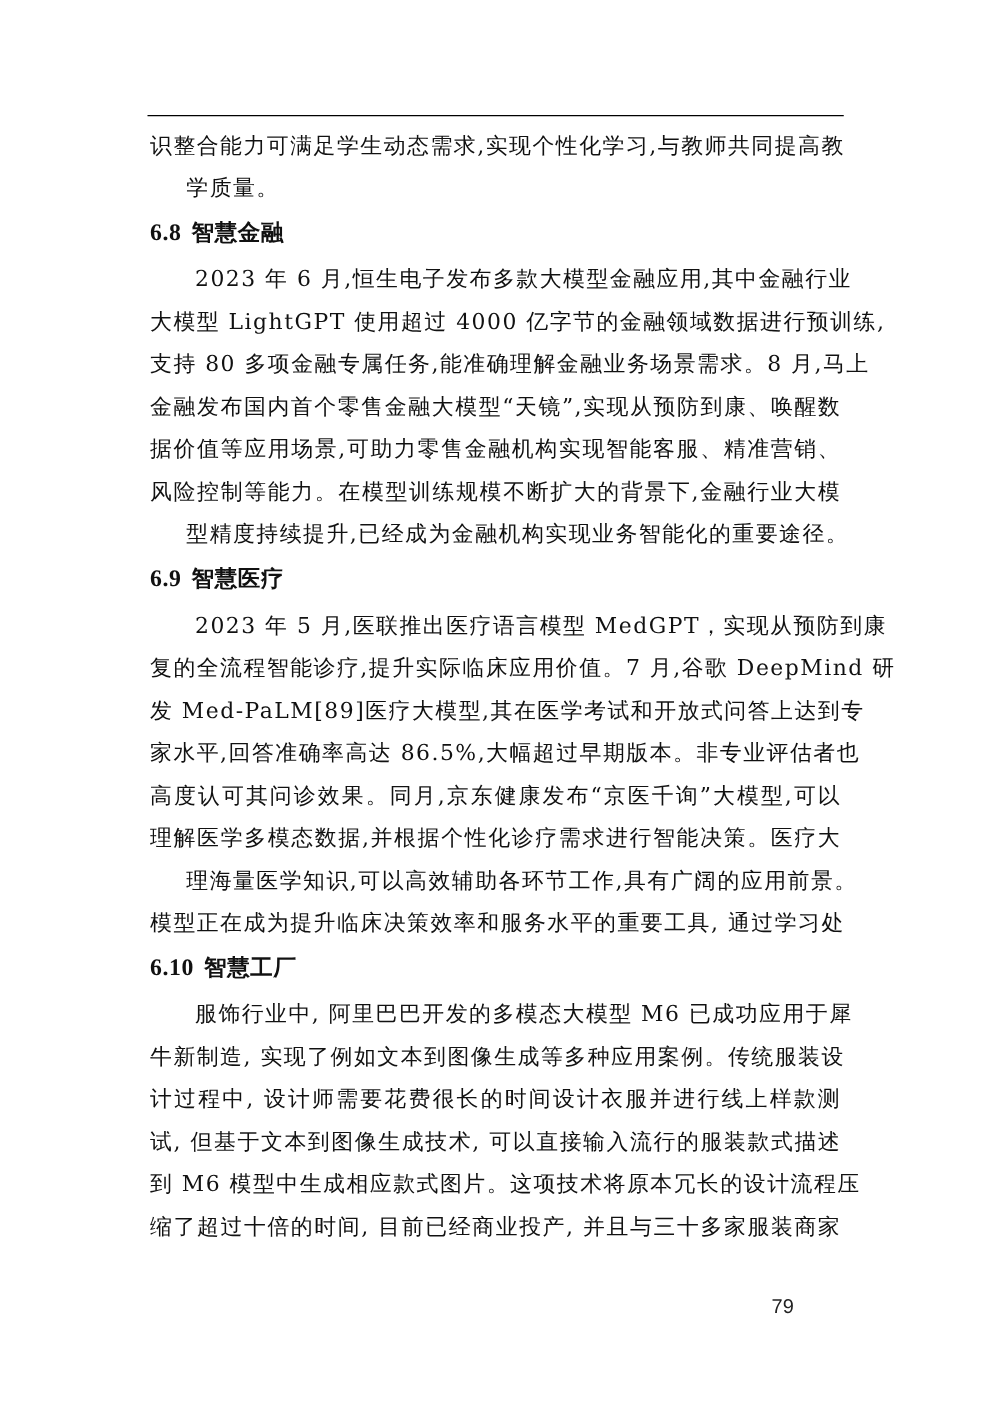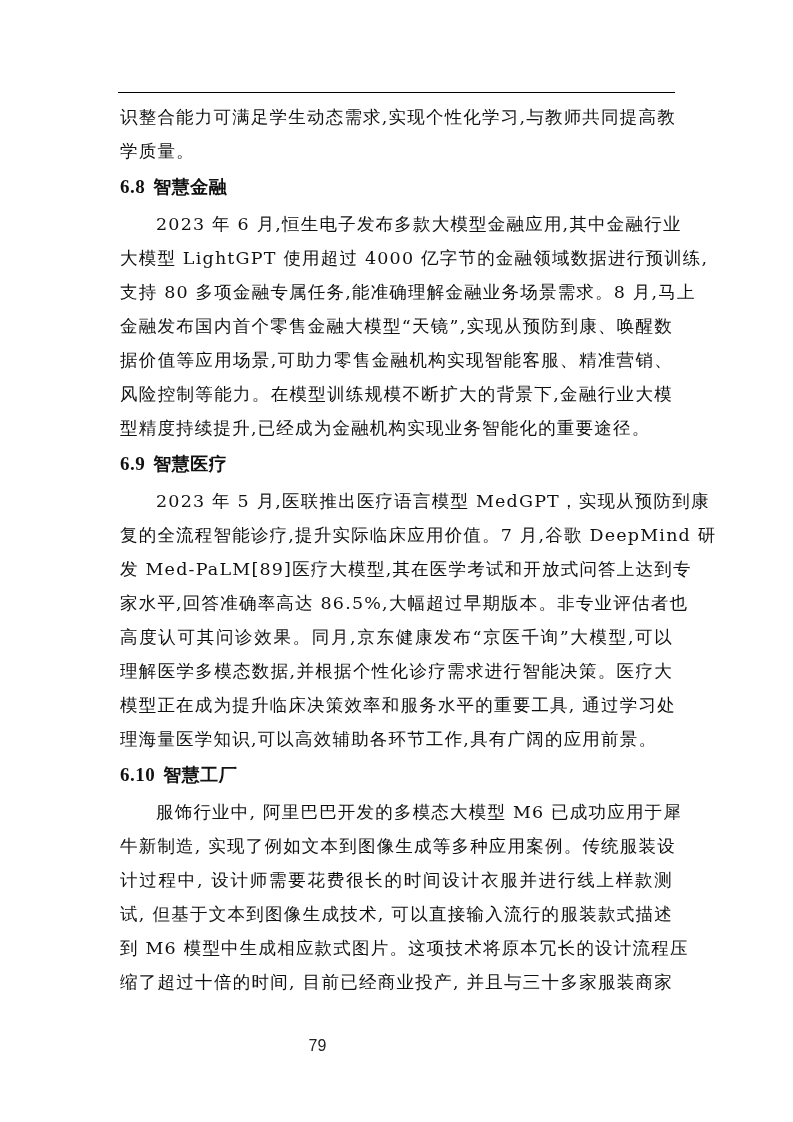--- a/index.html
+++ b/index.html
@@ -3,26 +3,26 @@
   <meta charset="utf-8">
   <style>
     html, body { margin: 0; padding: 0; background: #ffffff; }
     body { width: 793px; height: 1122px; position: relative; overflow: hidden;
            font-family: "DejaVu Serif", "Liberation Serif", serif; color: #111; }
     .rule { position: absolute; left: 118px; top: 92px; width: 557px; height: 0;
             border-top: 1.3px solid #000; }
     .page { position: absolute; left: 120px; top: 100px; width: 553px; }
     .line { font-size: 17.5px; line-height: 34px; height: 34px; white-space: nowrap;
             letter-spacing: 1.2px; text-align: justify; text-align-last: justify; overflow: visible; }
-    .line.last { text-align-last: left; }
+    .line.last { text-align-last: left; margin-left: 29px; }
     .indent { padding-left: 36px; }
     .heading { font-family: "DejaVu Sans", "Liberation Sans", sans-serif; font-weight: bold;
                font-size: 18px; line-height: 36px; height: 38px; margin-top: 1px; letter-spacing: 0.5px; }
     .heading .num { font-family: "Liberation Serif", "DejaVu Serif", serif; font-weight: bold; font-size: 19px; margin-right: 8px; }
-    .pagenum { position: absolute; top: 1037px; left: 0; width: 635px; text-align: center;
+    .pagenum { position: absolute; top: 1037px; left: 0; width: 635px; text-align: right;
                font-family: "Liberation Sans", "DejaVu Sans", sans-serif; font-size: 16px; color: #222; }
   </style>
 </head>
 <body>
 
 <div class="rule"></div>
 
 <div class="page">
   <div>
     <div class="line">识整合能力可满足学生动态需求,实现个性化学习,与教师共同提高教</div>
@@ -45,22 +45,22 @@
   <div>
     <div class="heading">
       <span class="num">6.9</span><span>智慧医疗</span>
     </div>
     <div class="line indent">2023 年 5 月,医联推出医疗语言模型 MedGPT，实现从预防到康</div>
     <div class="line">复的全流程智能诊疗,提升实际临床应用价值。7 月,谷歌 DeepMind 研</div>
     <div class="line">发 Med-PaLM[89]医疗大模型,其在医学考试和开放式问答上达到专</div>
     <div class="line">家水平,回答准确率高达 86.5%,大幅超过早期版本。非专业评估者也</div>
     <div class="line">高度认可其问诊效果。同月,京东健康发布“京医千询”大模型,可以</div>
     <div class="line">理解医学多模态数据,并根据个性化诊疗需求进行智能决策。医疗大</div>
+    <div class="line last">理海量医学知识,可以高效辅助各环节工作,具有广阔的应用前景。</div>
     <div class="line">模型正在成为提升临床决策效率和服务水平的重要工具, 通过学习处</div>
-    <div class="line last">理海量医学知识,可以高效辅助各环节工作,具有广阔的应用前景。</div>
   </div>
 
   <div>
     <div class="heading">
       <span class="num">6.10</span><span>智慧工厂</span>
     </div>
     <div class="line indent">服饰行业中, 阿里巴巴开发的多模态大模型 M6 已成功应用于犀</div>
     <div class="line">牛新制造, 实现了例如文本到图像生成等多种应用案例。传统服装设</div>
     <div class="line">计过程中, 设计师需要花费很长的时间设计衣服并进行线上样款测</div>
     <div class="line">试, 但基于文本到图像生成技术, 可以直接输入流行的服装款式描述</div>

